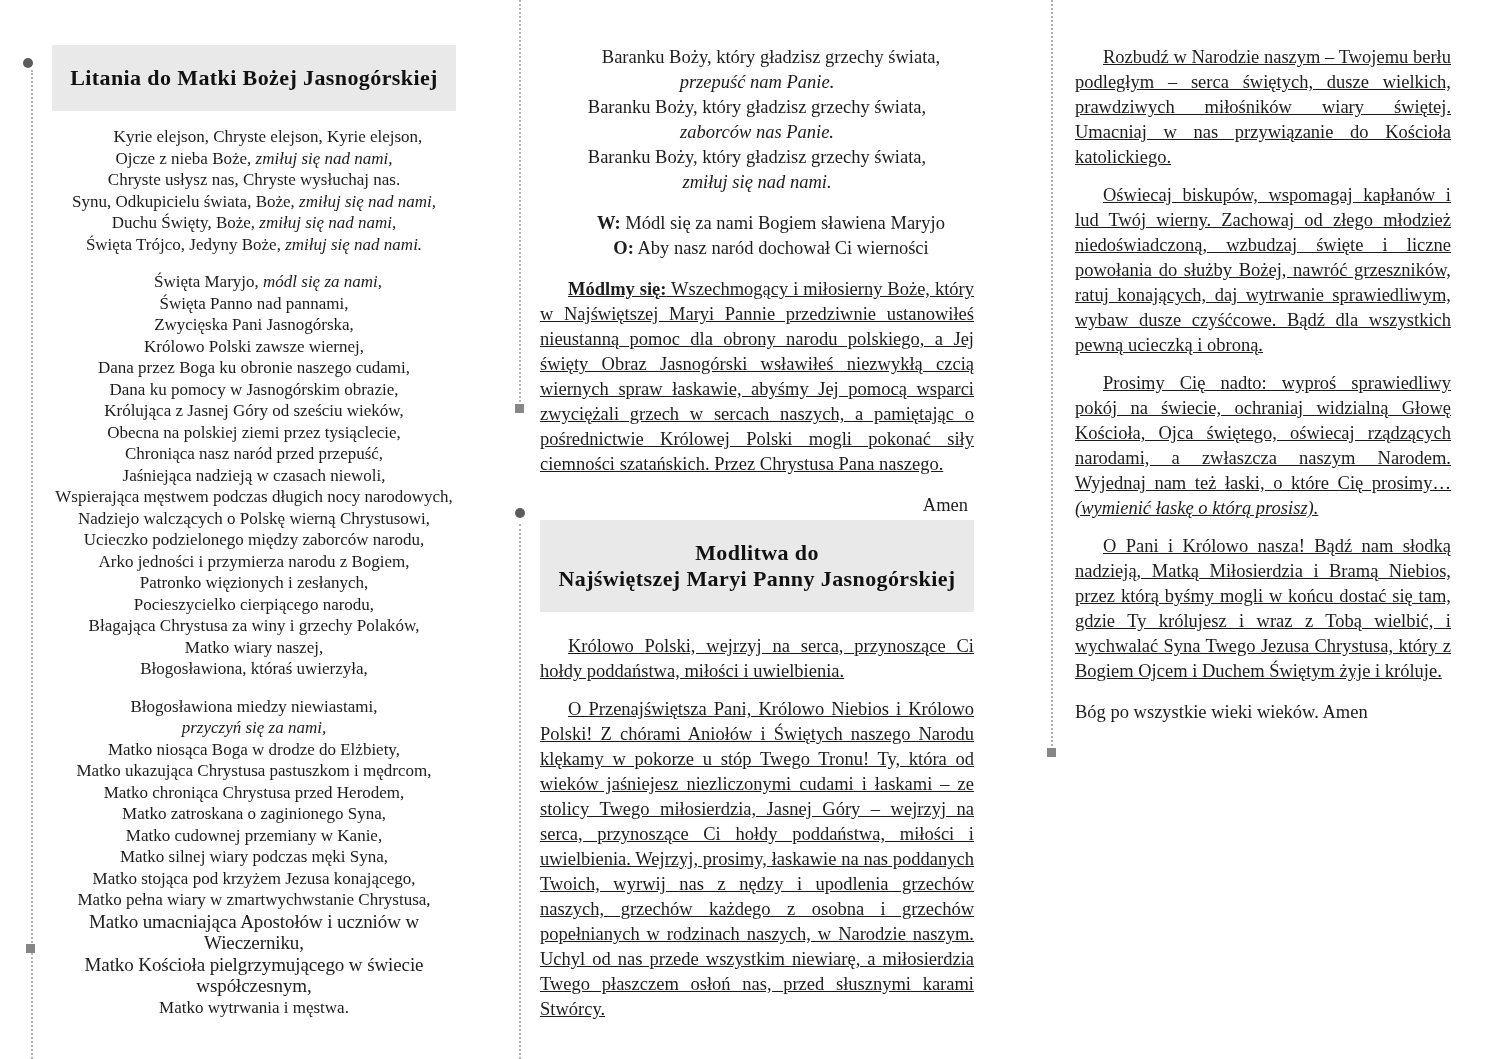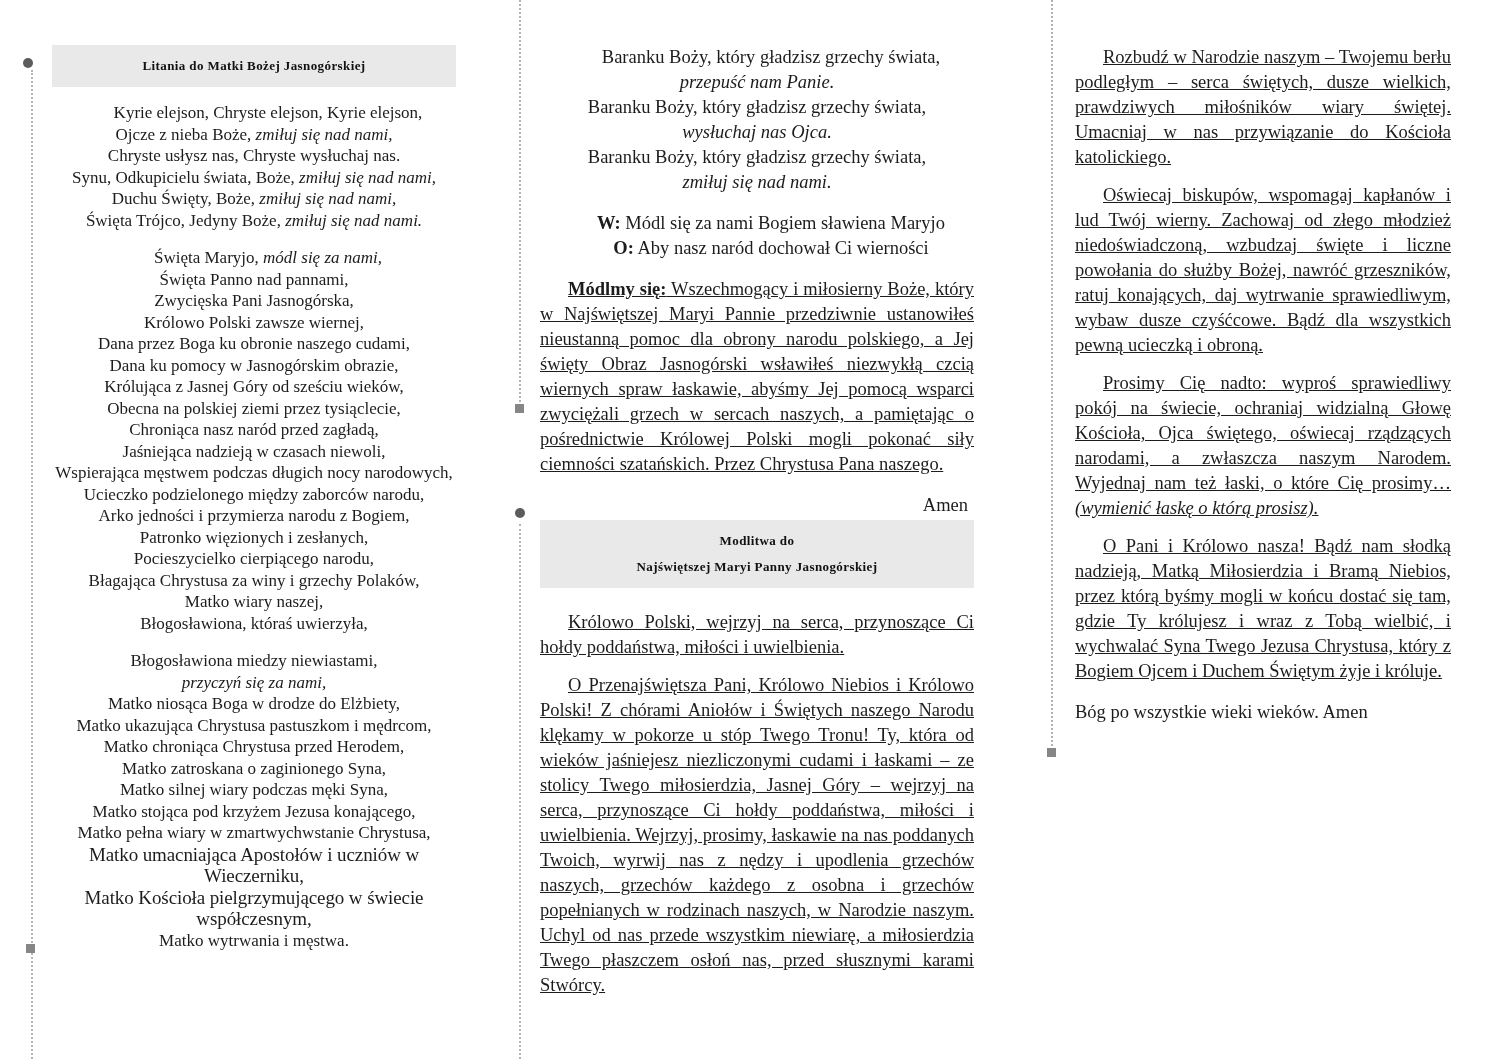--- a/index.html
+++ b/index.html
@@ -7,21 +7,21 @@
     position:relative;width:1500px;height:1059px;background:#ffffff;overflow:hidden;
     font-family:"Liberation Serif","DejaVu Serif",serif;color:#1c1c1c;
   }
   .column{position:absolute;top:45px;}
   .col-left{left:52px;width:404px;font-size:17px;line-height:21.5px;}
   .col-middle{left:540px;width:434px;font-size:18.5px;line-height:25px;}
   .col-right{left:1075px;width:376px;font-size:18.5px;line-height:25px;}
 
   .heading-box{
     background:#e9e9e9;text-align:center;font-weight:bold;color:#111;
-    padding:8px 4px;margin:0 0 15px 0;font-size:13px;line-height:26px;letter-spacing:0.4px;
+    padding:20px 4px;margin:0 0 15px 0;font-size:22px;line-height:26px;letter-spacing:0.4px;
   }
   .col-middle .heading-box{margin-bottom:22px;}
 
   .stanza{margin:0 0 16px 0;}
   .line{text-align:center;}
   .line.indent{text-indent:28px;}
   .line.fit{font-size:19px;letter-spacing:-0.1px;}
 
   .para{margin:0 0 13px 0;text-align:justify;}
   .para.indent{text-indent:28px;text-decoration:underline;}
@@ -77,52 +77,54 @@
       </div>
       <div class="stanza">
         <div class="line indent"><span class="">Święta Maryjo, </span><span class="it ">módl się za nami,</span></div>
         <div class="line"><span class="">Święta Panno nad pannami,</span></div>
         <div class="line"><span class="">Zwycięska Pani Jasnogórska,</span></div>
         <div class="line"><span class="">Królowo Polski zawsze wiernej,</span></div>
         <div class="line"><span class="">Dana przez Boga ku obronie naszego cudami,</span></div>
         <div class="line"><span class="">Dana ku pomocy w Jasnogórskim obrazie,</span></div>
         <div class="line"><span class="">Królująca z Jasnej Góry od sześciu wieków,</span></div>
         <div class="line"><span class="">Obecna na polskiej ziemi przez tysiąclecie,</span></div>
-        <div class="line"><span class="">Chroniąca nasz naród przed zagładą,</span></div>
+        <div class="line"><span class="">Chroniąca nasz naród przed przepuść,</span></div>
         <div class="line"><span class="">Jaśniejąca nadzieją w czasach niewoli,</span></div>
         <div class="line"><span class="">Wspierająca męstwem podczas długich nocy narodowych,</span></div>
+        <div class="line"><span class="">Nadziejo walczących o Polskę wierną Chrystusowi,</span></div>
         <div class="line"><span class="">Ucieczko podzielonego między zaborców narodu,</span></div>
         <div class="line"><span class="">Arko jedności i przymierza narodu z Bogiem,</span></div>
         <div class="line"><span class="">Patronko więzionych i zesłanych,</span></div>
         <div class="line"><span class="">Pocieszycielko cierpiącego narodu,</span></div>
         <div class="line"><span class="">Błagająca Chrystusa za winy i grzechy Polaków,</span></div>
         <div class="line"><span class="">Matko wiary naszej,</span></div>
         <div class="line"><span class="">Błogosławiona, któraś uwierzyła,</span></div>
       </div>
       <div class="stanza">
         <div class="line"><span class="">Błogosławiona miedzy niewiastami,</span></div>
         <div class="line"><span class="it ">przyczyń się za nami,</span></div>
         <div class="line"><span class="">Matko niosąca Boga w drodze do Elżbiety,</span></div>
         <div class="line"><span class="">Matko ukazująca Chrystusa pastuszkom i mędrcom,</span></div>
         <div class="line"><span class="">Matko chroniąca Chrystusa przed Herodem,</span></div>
         <div class="line"><span class="">Matko zatroskana o zaginionego Syna,</span></div>
+        <div class="line"><span class="">Matko cudownej przemiany w Kanie,</span></div>
         <div class="line"><span class="">Matko silnej wiary podczas męki Syna,</span></div>
         <div class="line"><span class="">Matko stojąca pod krzyżem Jezusa konającego,</span></div>
         <div class="line"><span class="">Matko pełna wiary w zmartwychwstanie Chrystusa,</span></div>
         <div class="line fit"><span class="">Matko umacniająca Apostołów i uczniów w Wieczerniku,</span></div>
         <div class="line fit"><span class="">Matko Kościoła pielgrzymującego w świecie współczesnym,</span></div>
         <div class="line"><span class="">Matko wytrwania i męstwa.</span></div>
       </div>
     </section>
   <section class="column col-middle">
       <div class="stanza">
         <div class="line indent"><span class="">Baranku Boży, który gładzisz grzechy świata,</span></div>
         <div class="line"><span class="it ">przepuść nam Panie.</span></div>
         <div class="line"><span class="">Baranku Boży, który gładzisz grzechy świata,</span></div>
-        <div class="line"><span class="it ">wysłuchaj nas Ojca.</span></div>
+        <div class="line"><span class="it ">zaborców nas Panie.</span></div>
         <div class="line"><span class="">Baranku Boży, który gładzisz grzechy świata,</span></div>
         <div class="line"><span class="it ">zmiłuj się nad nami.</span></div>
       </div>
       <div class="stanza">
         <div class="line indent"><span class="bd">W:</span><span class=""> Módl się za nami Bogiem sławiena Maryjo</span></div>
         <div class="line indent"><span class="bd">O:</span><span class=""> Aby nasz naród dochował Ci wierności</span></div>
       </div>
       <p class="para indent tight"><span class="bd">Módlmy się:</span><span class=""> Wszechmogący i miłosierny Boże, który w Najświętszej Maryi Pannie przedziwnie ustanowiłeś nieustanną pomoc dla obrony narodu polskiego, a Jej święty Obraz Jasnogórski wsławiłeś niezwykłą czcią wiernych spraw łaskawie, abyśmy Jej pomocą wsparci zwyciężali grzech w sercach naszych, a pamiętając o pośrednictwie Królowej Polski mogli pokonać siły ciemności szatańskich. Przez Chrystusa Pana naszego.</span></p>
       <div class="single-line right"><span class="">Amen</span></div>
       <div class="heading-box">

